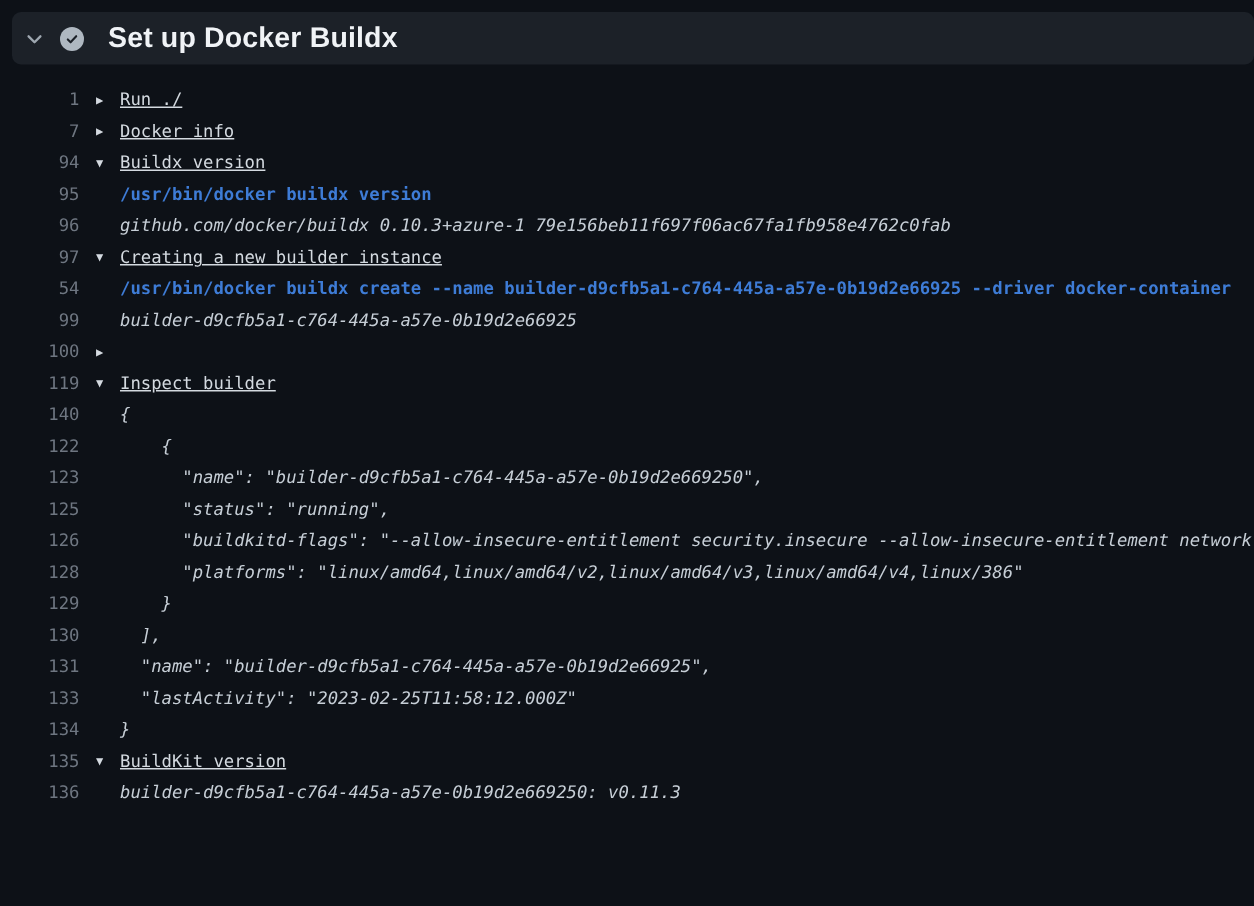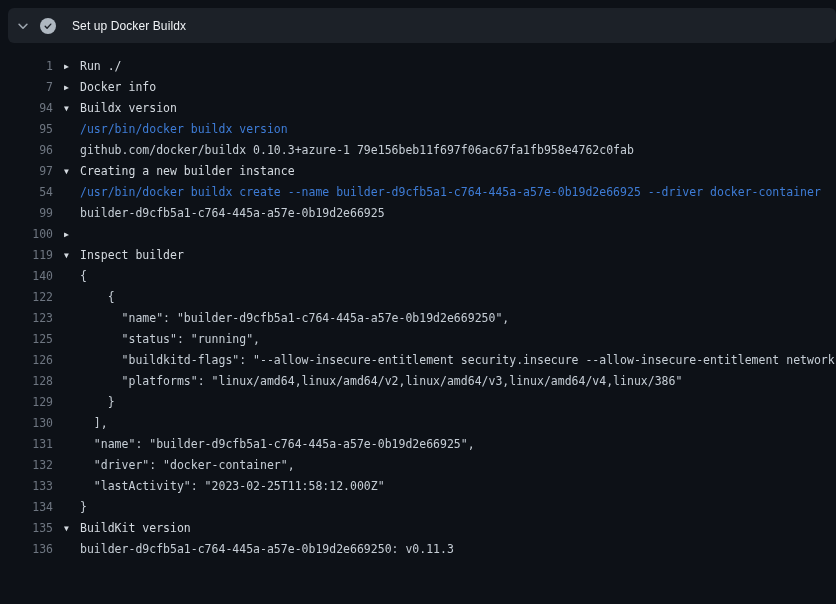--- a/index.html
+++ b/index.html
@@ -39,22 +39,22 @@
   .check-circle {
     width: 16px; height: 16px;
     border-radius: 50%;
     background: var(--check-bg);
     display: flex; align-items: center; justify-content: center;
     flex: none;
     margin-left: 2px;
   }
   .step-title {
     color: var(--title);
-    font-size: 12px;
-    font-weight: 400;
+    font-size: 19px;
+    font-weight: 700;
     margin-left: 16px;
     letter-spacing: 0.1px;
   }
   .log-area {
     position: absolute;
     left: 0; top: 43px; right: 0; bottom: 0;
     padding-top: 13px;
     overflow: hidden;
     font-family: "DejaVu Sans Mono", "Liberation Mono", monospace;
     font-size: 11.5px;
@@ -78,23 +78,23 @@
     padding-left: 11px;
     color: var(--group);
   }
   .row .gutter .tri {
     display: inline-block;
     font-size: 8px;
     transform: translateY(-1px);
   }
   .row .txt { flex: none; }
   .row-group { cursor: pointer; }
-  .row-group .txt { color: var(--group); }
-  .row-cmd .txt { color: var(--cmd); font-weight: normal; }
-  .row-out .txt { color: var(--out); }
+  .row-group .txt { color: var(--group); text-decoration: underline; }
+  .row-cmd .txt { color: var(--cmd); font-weight: bold; }
+  .row-out .txt { color: var(--out); font-style: italic; }
 </style>
 </head>
 <body>
 
 <div class="step-header">
   <span class="chev-btn">
     <svg width="14" height="14" viewBox="0 0 16 16" fill="none">
       <path d="M3.5 6l4.5 4.5L12.5 6" stroke="currentColor" stroke-width="1.8" stroke-linecap="round" stroke-linejoin="round"></path>
     </svg>
   </span>
@@ -119,18 +119,17 @@
     <div class="row row-group"><span class="num">119</span><span class="gutter"><span class="tri">▼</span></span><span class="txt">Inspect builder</span></div>
     <div class="row row-out"><span class="num">140</span><span class="gutter"></span><span class="txt">{</span></div>
     <div class="row row-out"><span class="num">122</span><span class="gutter"></span><span class="txt">    {</span></div>
     <div class="row row-out"><span class="num">123</span><span class="gutter"></span><span class="txt">      "name": "builder-d9cfb5a1-c764-445a-a57e-0b19d2e669250",</span></div>
     <div class="row row-out"><span class="num">125</span><span class="gutter"></span><span class="txt">      "status": "running",</span></div>
     <div class="row row-out"><span class="num">126</span><span class="gutter"></span><span class="txt">      "buildkitd-flags": "--allow-insecure-entitlement security.insecure --allow-insecure-entitlement network.host",</span></div>
     <div class="row row-out"><span class="num">128</span><span class="gutter"></span><span class="txt">      "platforms": "linux/amd64,linux/amd64/v2,linux/amd64/v3,linux/amd64/v4,linux/386"</span></div>
     <div class="row row-out"><span class="num">129</span><span class="gutter"></span><span class="txt">    }</span></div>
     <div class="row row-out"><span class="num">130</span><span class="gutter"></span><span class="txt">  ],</span></div>
     <div class="row row-out"><span class="num">131</span><span class="gutter"></span><span class="txt">  "name": "builder-d9cfb5a1-c764-445a-a57e-0b19d2e66925",</span></div>
-    <div class="row row-out"><span class="num">132</span><span class="gutter"></span><span class="txt">  "driver": "docker-container",</span></div>
     <div class="row row-out"><span class="num">133</span><span class="gutter"></span><span class="txt">  "lastActivity": "2023-02-25T11:58:12.000Z"</span></div>
     <div class="row row-out"><span class="num">134</span><span class="gutter"></span><span class="txt">}</span></div>
     <div class="row row-group"><span class="num">135</span><span class="gutter"><span class="tri">▼</span></span><span class="txt">BuildKit version</span></div>
     <div class="row row-out"><span class="num">136</span><span class="gutter"></span><span class="txt">builder-d9cfb5a1-c764-445a-a57e-0b19d2e669250: v0.11.3</span></div>
   </div>
 
 </body></html>

